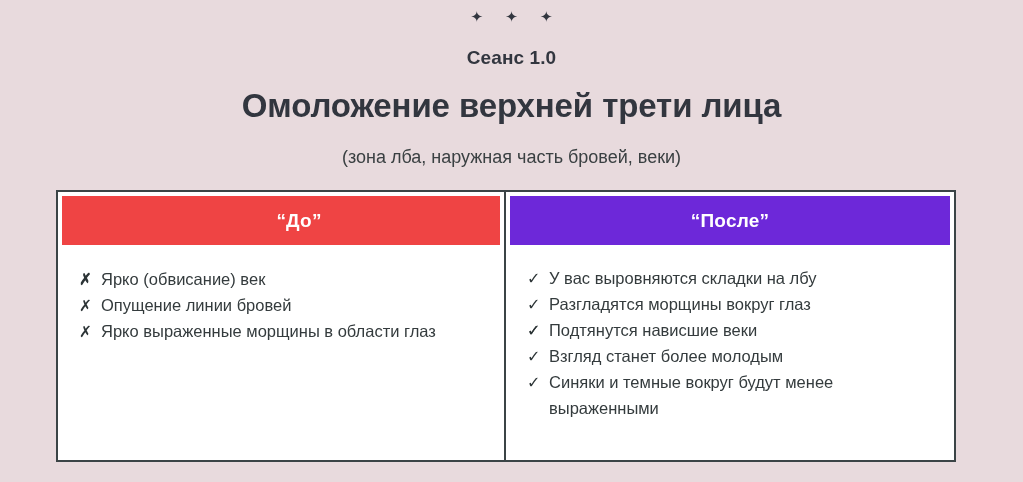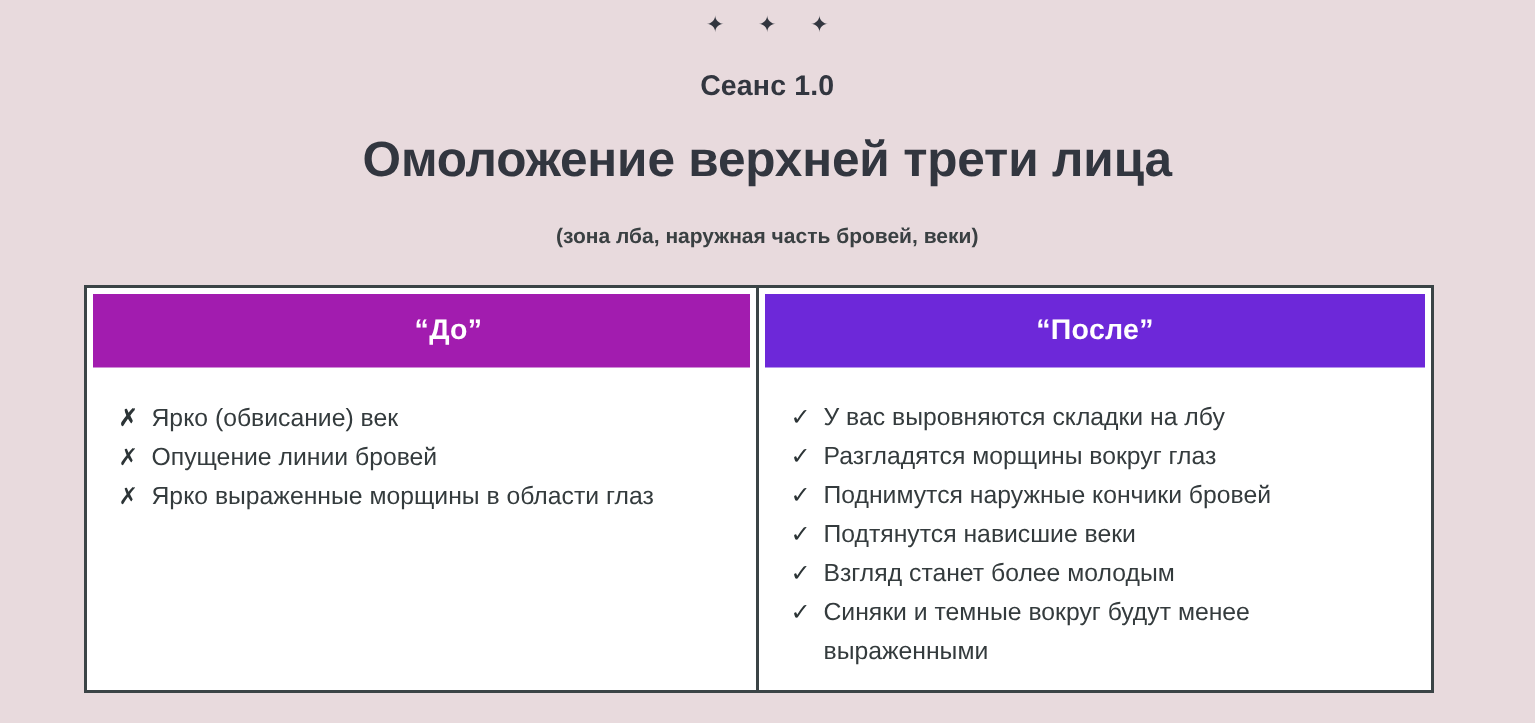--- a/index.html
+++ b/index.html
@@ -46,22 +46,22 @@
   }
   .main-title {
     font-size: 33px;
     font-weight: bold;
     color: #32363f;
     line-height: 34px;
     margin-top: 18px;
     letter-spacing: -0.1px;
   }
   .subtitle {
-    font-size: 14px;
-    font-weight: bold;
+    font-size: 18px;
+    font-weight: normal;
     color: #3a4042;
     line-height: 24px;
     margin-top: 10px;
   }
 
   
   .compare {
     position: absolute;
     left: 56px;
     top: 190px;
@@ -91,21 +91,21 @@
   .col-head {
     box-sizing: border-box;
     height: 49px;
     line-height: 49px;
     text-align: center;
     color: #ffffff;
     font-size: 19px;
     font-weight: bold;
     letter-spacing: 0.2px;
   }
-  .head-before { background: #a21caf; padding-left: 36px; }
+  .head-before { background: #ef4444; padding-left: 36px; }
   .head-after  { background: #6d28d9; }
 
   .list {
     list-style: none;
     margin: 0;
     padding: 21px 14px 0 17px;
     font-size: 16.5px;
     line-height: 25.5px;
     color: #343b3d;
   }
@@ -174,21 +174,20 @@
           <li>
             <span class="marker marker-check">✓</span>
             <span>У вас выровняются складки на лбу</span>
           </li>
           <li>
             <span class="marker marker-check">✓</span>
             <span>Разгладятся морщины вокруг глаз</span>
           </li>
           <li>
             <span class="marker marker-check">✓</span>
-            <span>Поднимутся наружные кончики бровей</span>
           </li>
           <li>
             <span class="marker marker-check">✓</span>
             <span>Подтянутся нависшие веки</span>
           </li>
           <li>
             <span class="marker marker-check">✓</span>
             <span>Взгляд станет более молодым</span>
           </li>
           <li>

